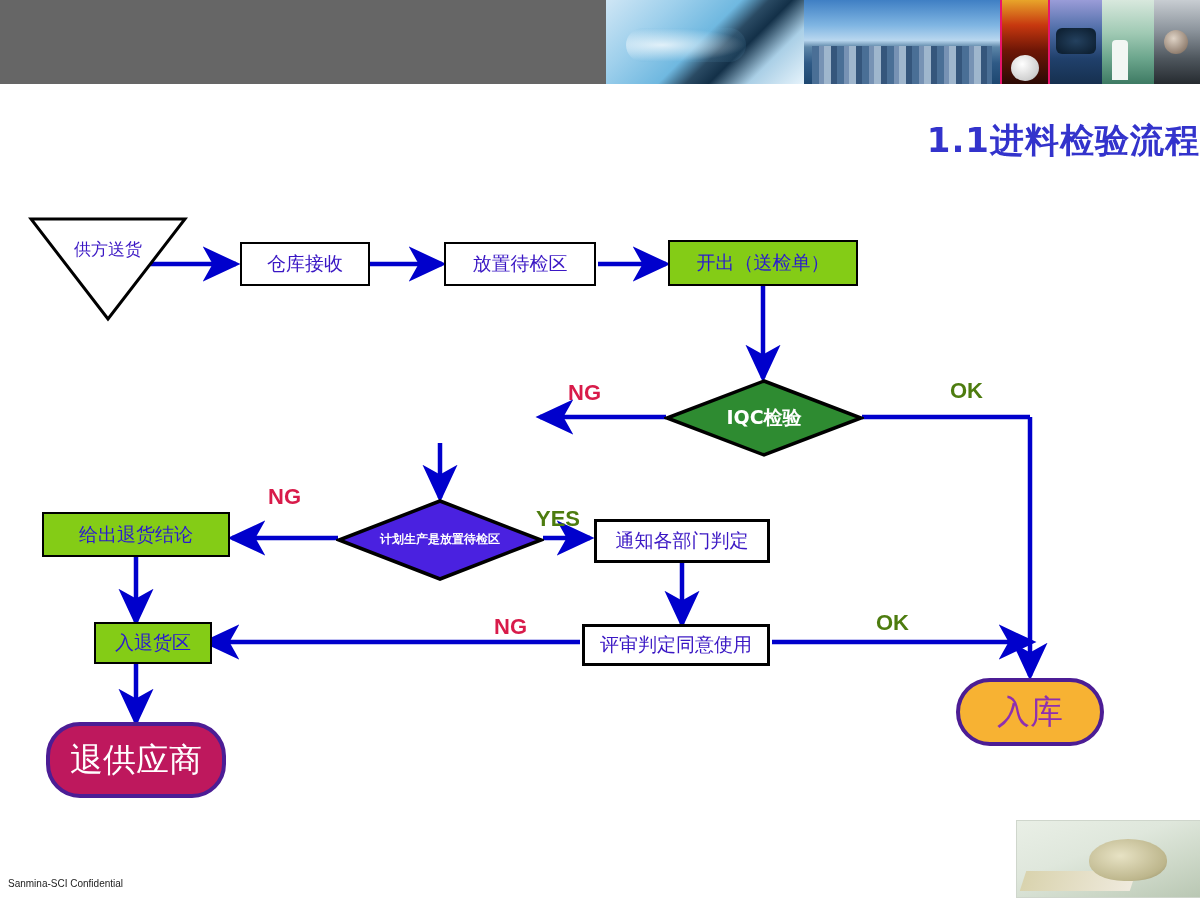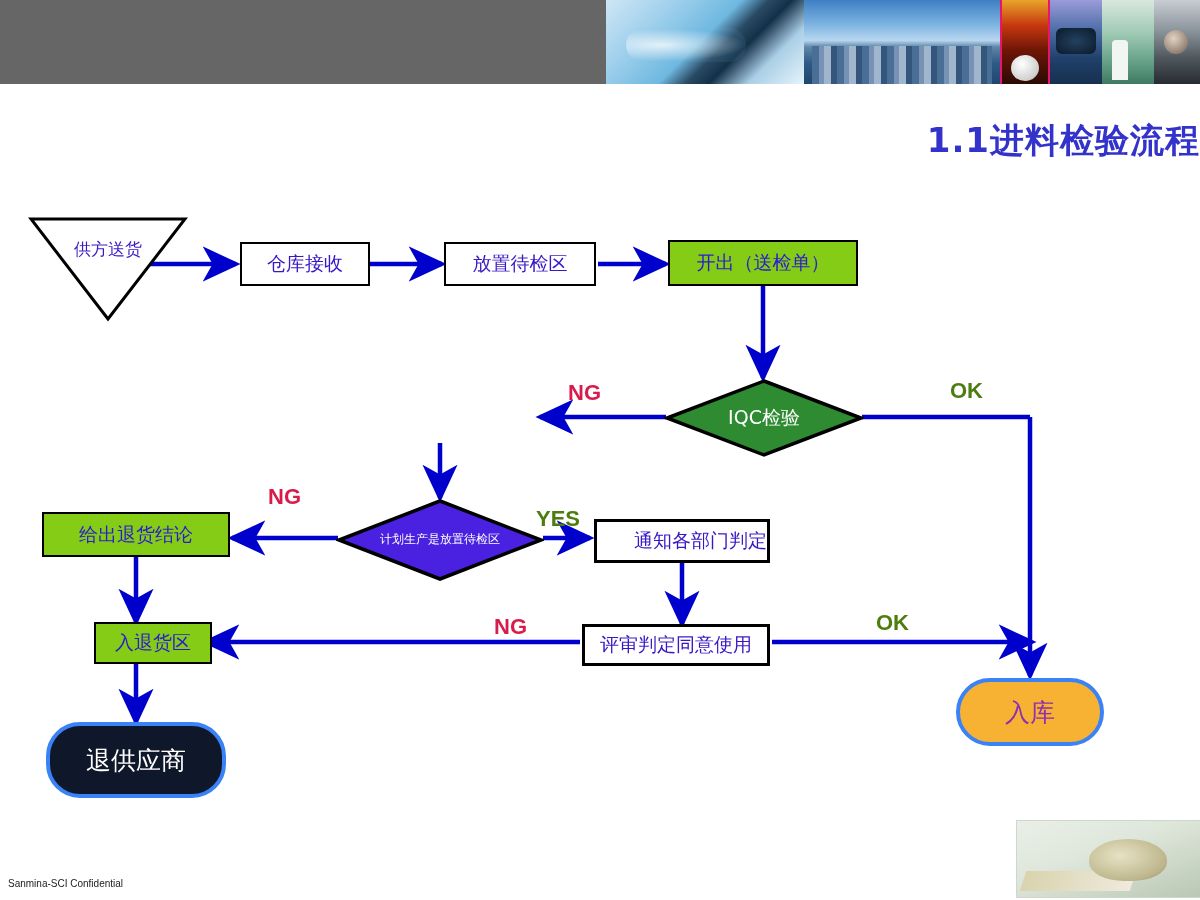--- a/index.html
+++ b/index.html
@@ -46,29 +46,29 @@
 
   
   #flow{position:absolute;left:0;top:0;width:1200px;height:900px;}
   svg#wires{position:absolute;left:0;top:0;width:1200px;height:900px;}
 
   .node{position:absolute;box-sizing:border-box;display:flex;align-items:center;justify-content:center;
     text-align:center;line-height:1.12;font-family:Liberation Sans, sans-serif;}
 
   .box-plain{background:#ffffff;border:2.5px solid #000000;color:#3a17c4;font-size:19px;}
   .box-cyan{background:#84cc16;border:2.5px solid #000000;color:#2a1ad0;font-size:19px;}
-  .terminal{border:4px solid #3b82f6;font-size:25px;justify-content:center;}
-  .term-red{background:#0f172a;color:#ffffff;border-radius:34px;}
+  .terminal{border:4px solid #4c1d95;font-size:33px;justify-content:center;}
+  .term-red{background:#be185d;color:#ffffff;border-radius:34px;}
   .term-orange{background:#f7b233;color:#8f2fb0;border-radius:34px;}
 
   .tri-wrap{position:absolute;}
   .tri-label{position:absolute;width:100%;text-align:center;color:#3a17c4;font-size:17px;
     font-family:"DejaVu Sans","Liberation Sans",sans-serif;}
 
-  .diamond-wrap{position:absolute;}
+  .diamond-wrap{position:absolute;font-weight:bold;}
   .diamond-label{position:absolute;left:0;top:0;width:100%;height:100%;display:flex;align-items:center;
     justify-content:center;text-align:center;color:#ffffff;line-height:1.15;
     font-family:"DejaVu Sans","Liberation Sans",sans-serif;}
 
   .edge-label{position:absolute;font-weight:bold;font-size:22px;
     font-family:"Liberation Sans","DejaVu Sans",sans-serif;}
   .lbl-ng{color:#d81b4a;}
   .lbl-ok{color:#4d7c0f;}
   .lbl-yes{color:#4d7c0f;}
 
@@ -174,21 +174,21 @@
     <div class="diamond-label" style="flex-direction:row;font-size:12px;">
       <span>计划生产是</span>
       <span>放置待检区</span>
     </div>
   </div>
 
   <div class="node box-cyan" style="left:42px;top:512px;width:188px;height:45px;">
     <span>给出退货结论</span>
   </div>
 
-  <div class="node box-plain" style="left:594px;top:519px;width:176px;height:44px;border-width:3px;justify-content:flex-end;">
+  <div class="node box-plain" style="left:594px;top:519px;width:176px;height:44px;border-width:3px;">
     <span>通知各部门判定</span>
   </div>
 
   <div class="node box-plain" style="left:582px;top:624px;width:188px;height:42px;border-width:3px;">
     <span>评审判定同意使用</span>
   </div>
 
   <div class="node box-cyan" style="left:78px;top:622px;width:118px;height:42px;margin-left:16px;">
     <span>入退货区</span>
   </div>

